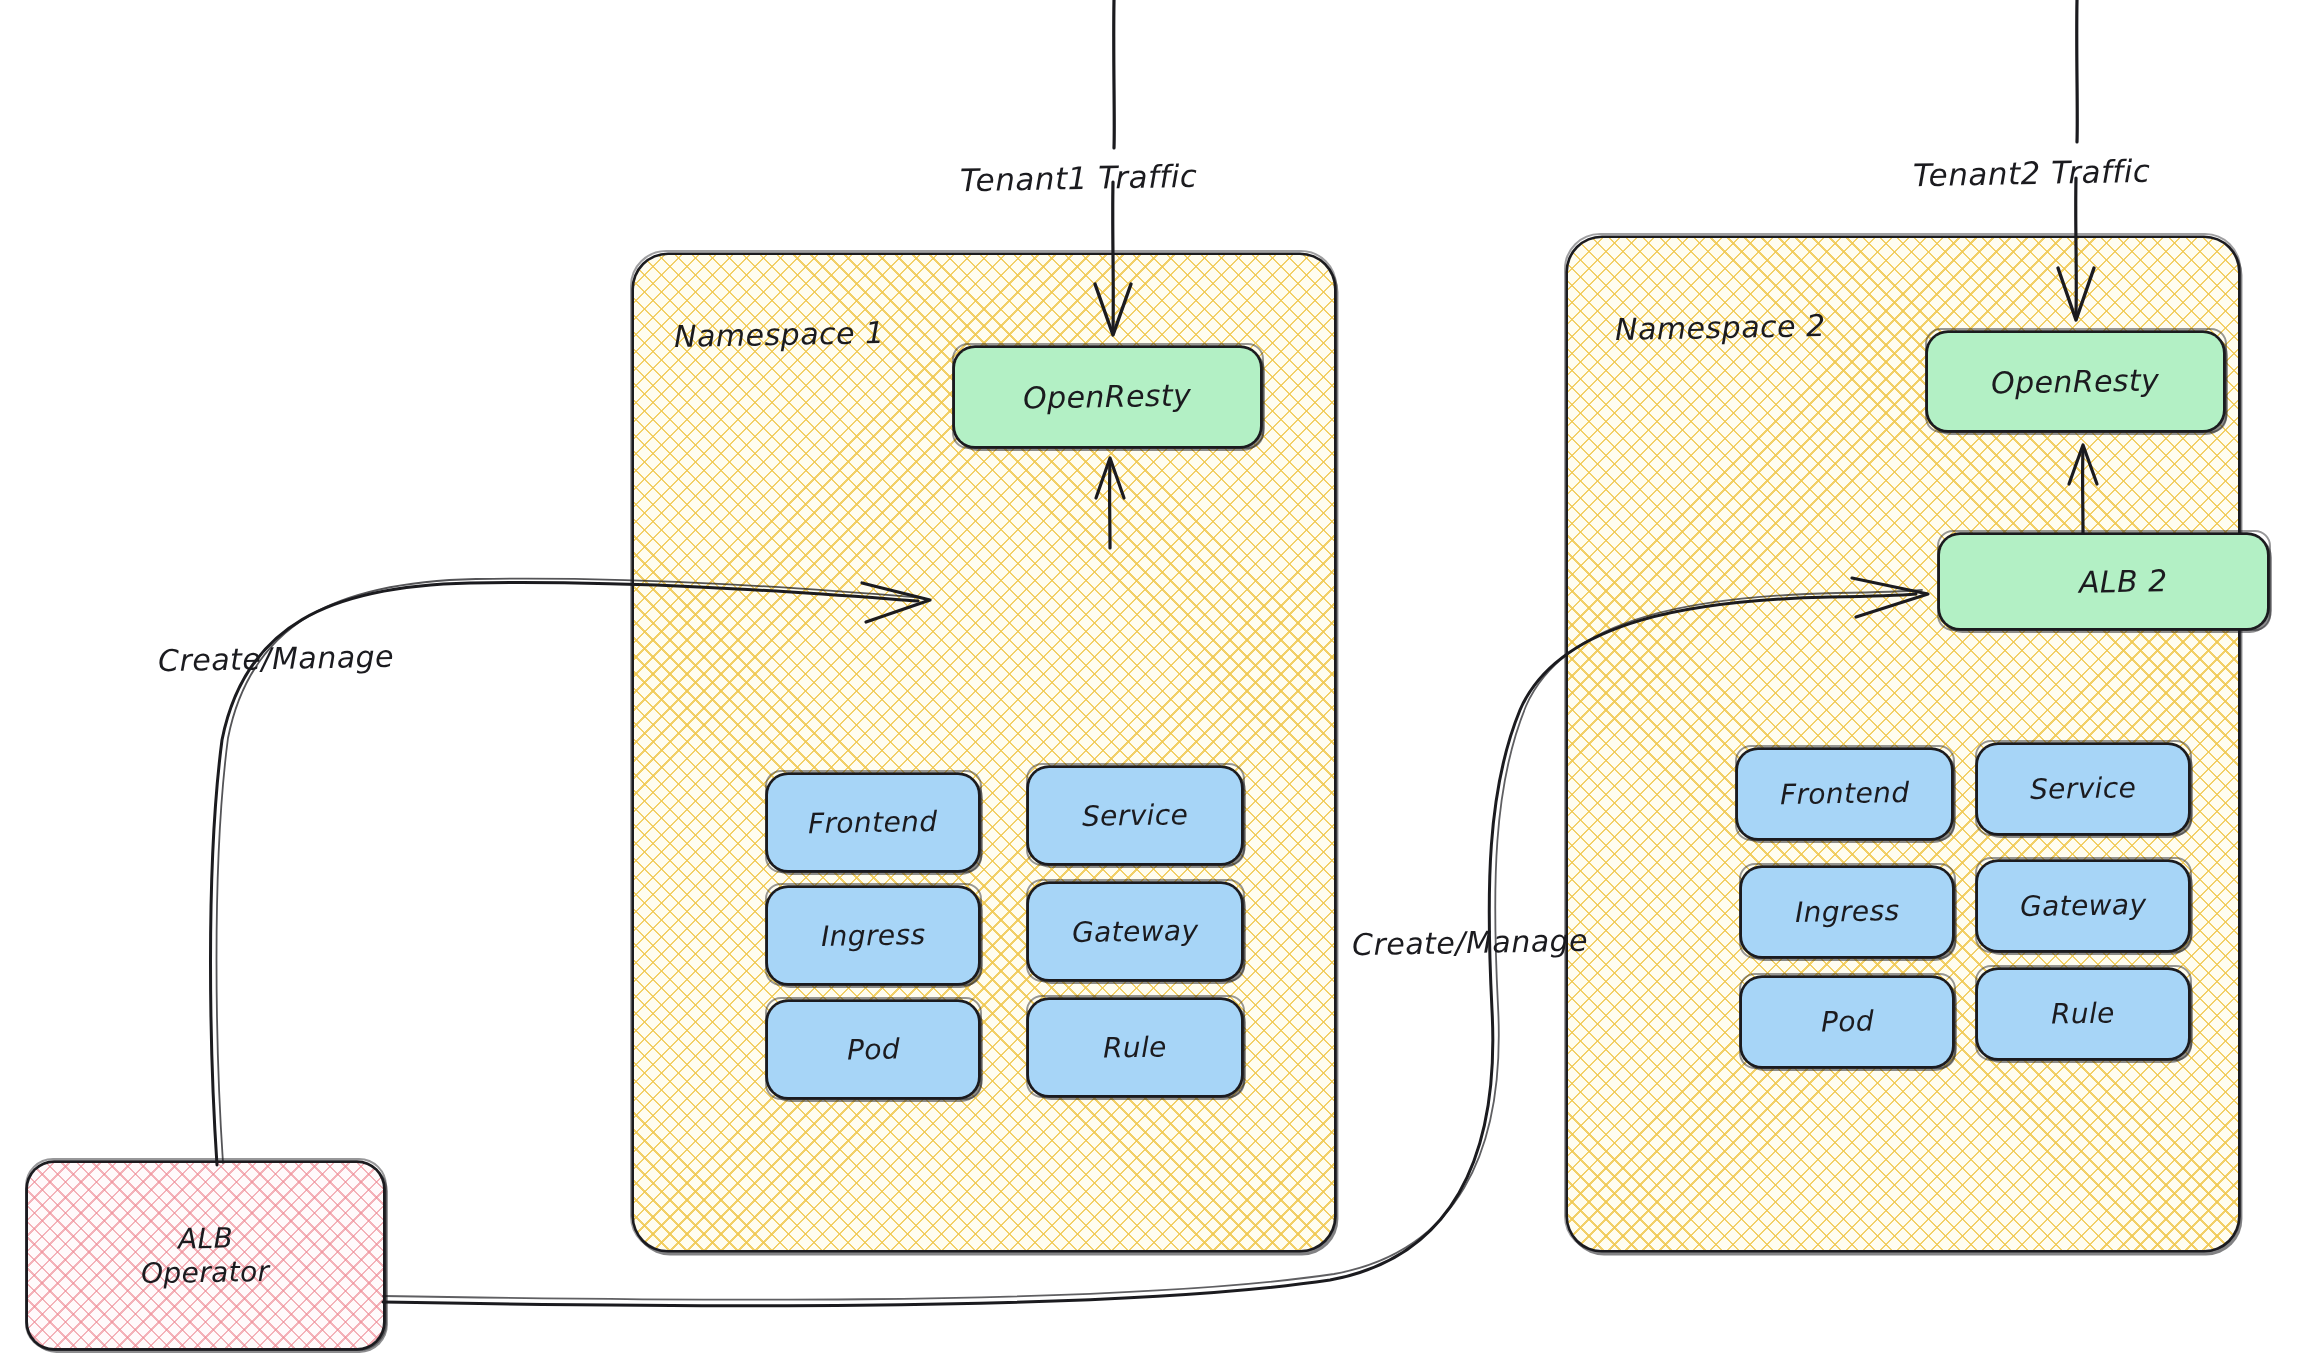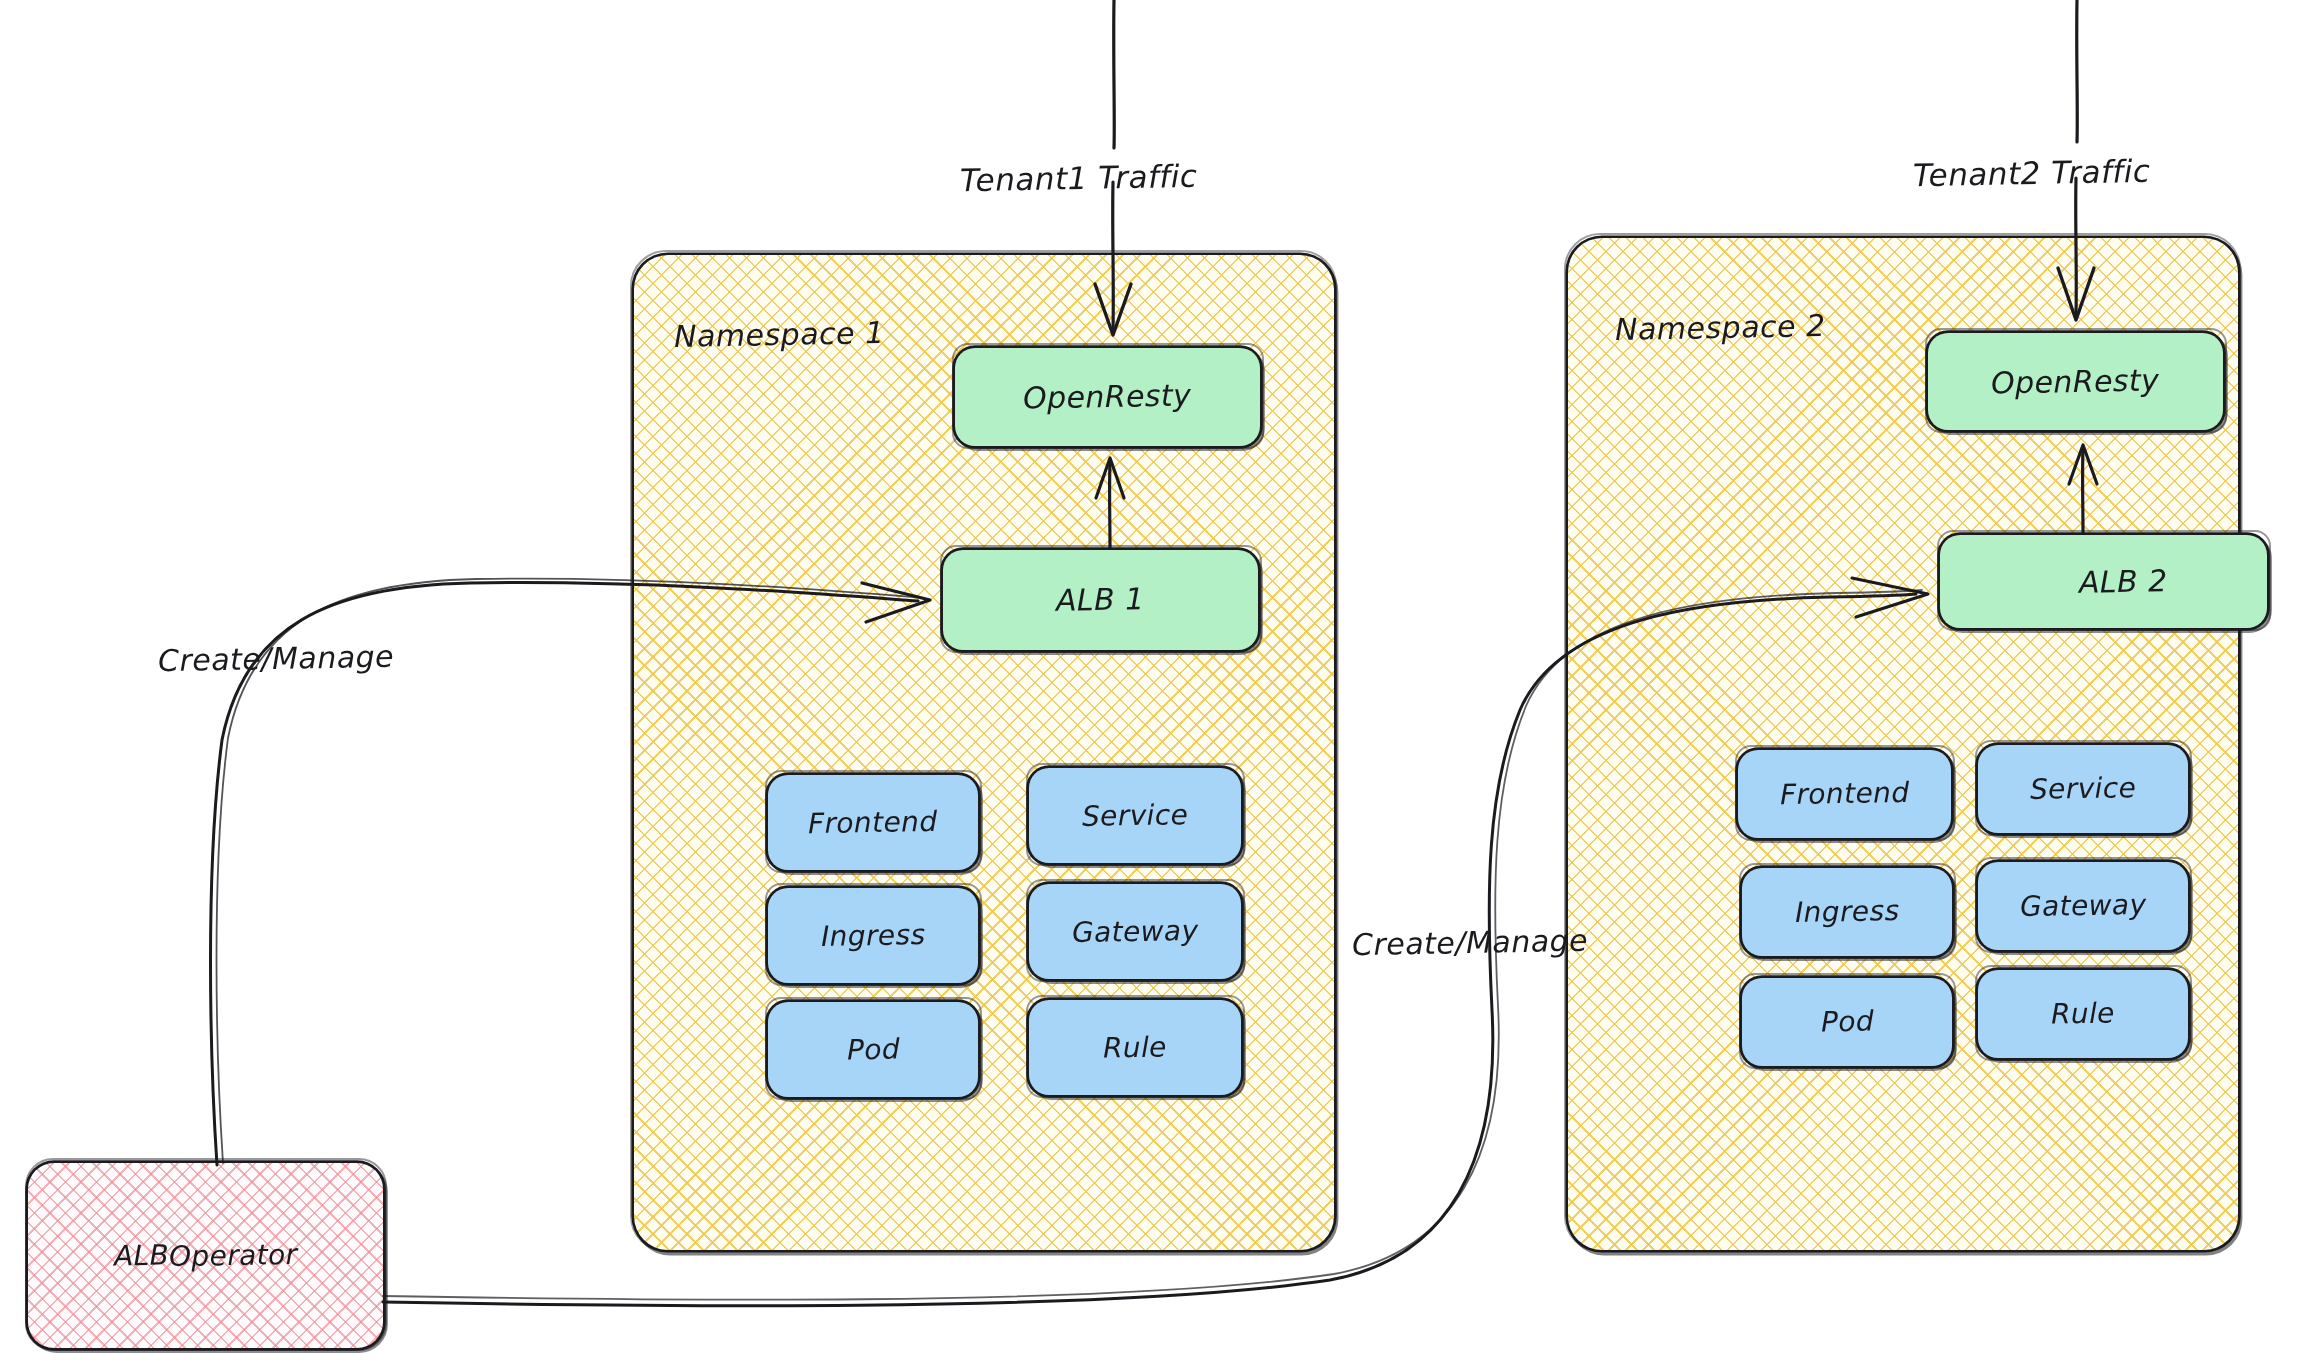--- a/index.html
+++ b/index.html
@@ -118,23 +118,20 @@
 <div id="stage">
 
   <div class="namespace" style="left:634px; top:255px; width:700px; height:995px;"></div>
 
   <div class="sk-text ns-label" style="left:674px; top:317px;">Namespace 1</div>
 
   <div class="node node-green" style="left:955px; top:348px; width:305px; height:98px;">
     <span>OpenResty</span>
   </div>
 
-  <div class="node node-green" style="left:943px; top:550px; width:315px; height:100px;">
-    <span>ALB 1</span>
-  </div>
 
   <div class="node node-blue" style="left:768px; top:775px; width:210px; height:95px;">
     <span>Frontend</span>
   </div>
   <div class="node node-blue" style="left:1029px; top:768px; width:212px; height:95px;">
     <span>Service</span>
   </div>
   <div class="node node-blue" style="left:768px; top:888px; width:210px; height:95px;">
     <span>Ingress</span>
   </div>
@@ -172,21 +169,21 @@
   <div class="node node-blue" style="left:1978px; top:862px; width:210px; height:88px;">
     <span>Gateway</span>
   </div>
   <div class="node node-blue" style="left:1742px; top:978px; width:210px; height:88px;">
     <span>Pod</span>
   </div>
   <div class="node node-blue" style="left:1978px; top:970px; width:210px; height:88px;">
     <span>Rule</span>
   </div>
 
-  <div class="node node-pink" style="left:28px; top:1163px; width:355px; height:185px; flex-direction:row;text-align:right;">
+  <div class="node node-pink" style="left:28px; top:1163px; width:355px; height:185px; flex-direction:column;text-align:right;">
     <span>ALB</span>
     <span>Operator</span>
   </div>
 
   <div class="sk-text" style="left:960px; top:160px; font-size:31px;">Tenant1 Traffic</div>
 
   <div class="sk-text" style="left:1913px; top:155px; font-size:31px;">Tenant2 Traffic</div>
 
   <div class="sk-text" style="left:158px; top:641px; font-size:30px;">Create/Manage</div>
 

